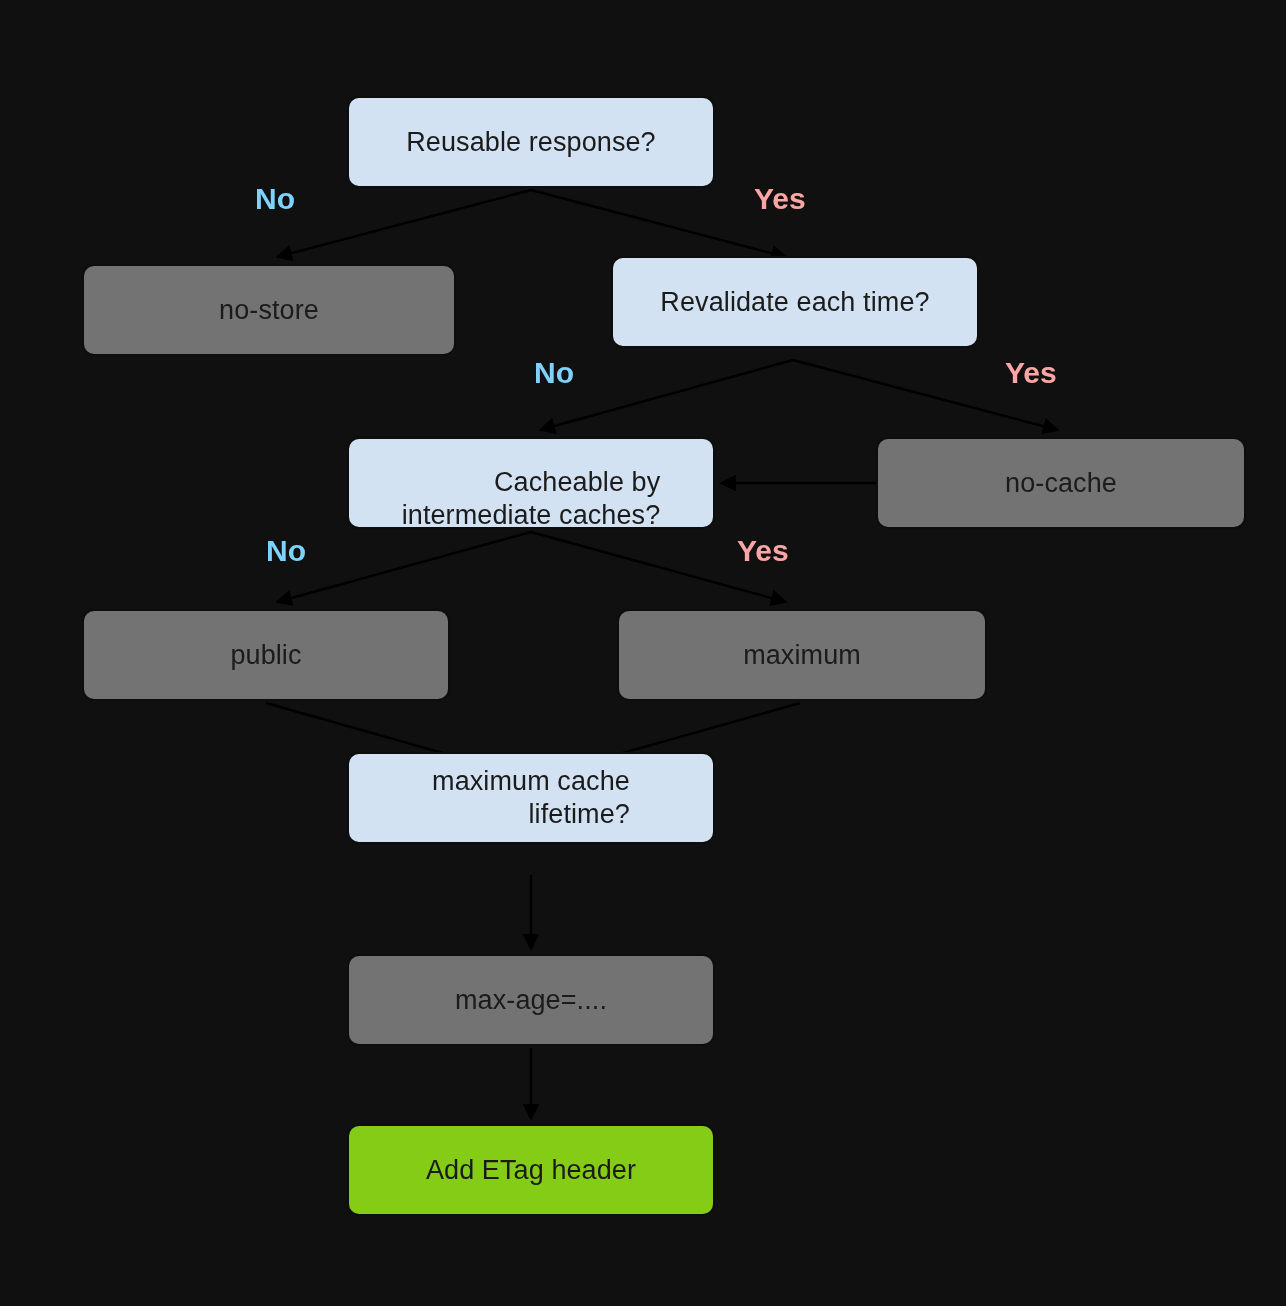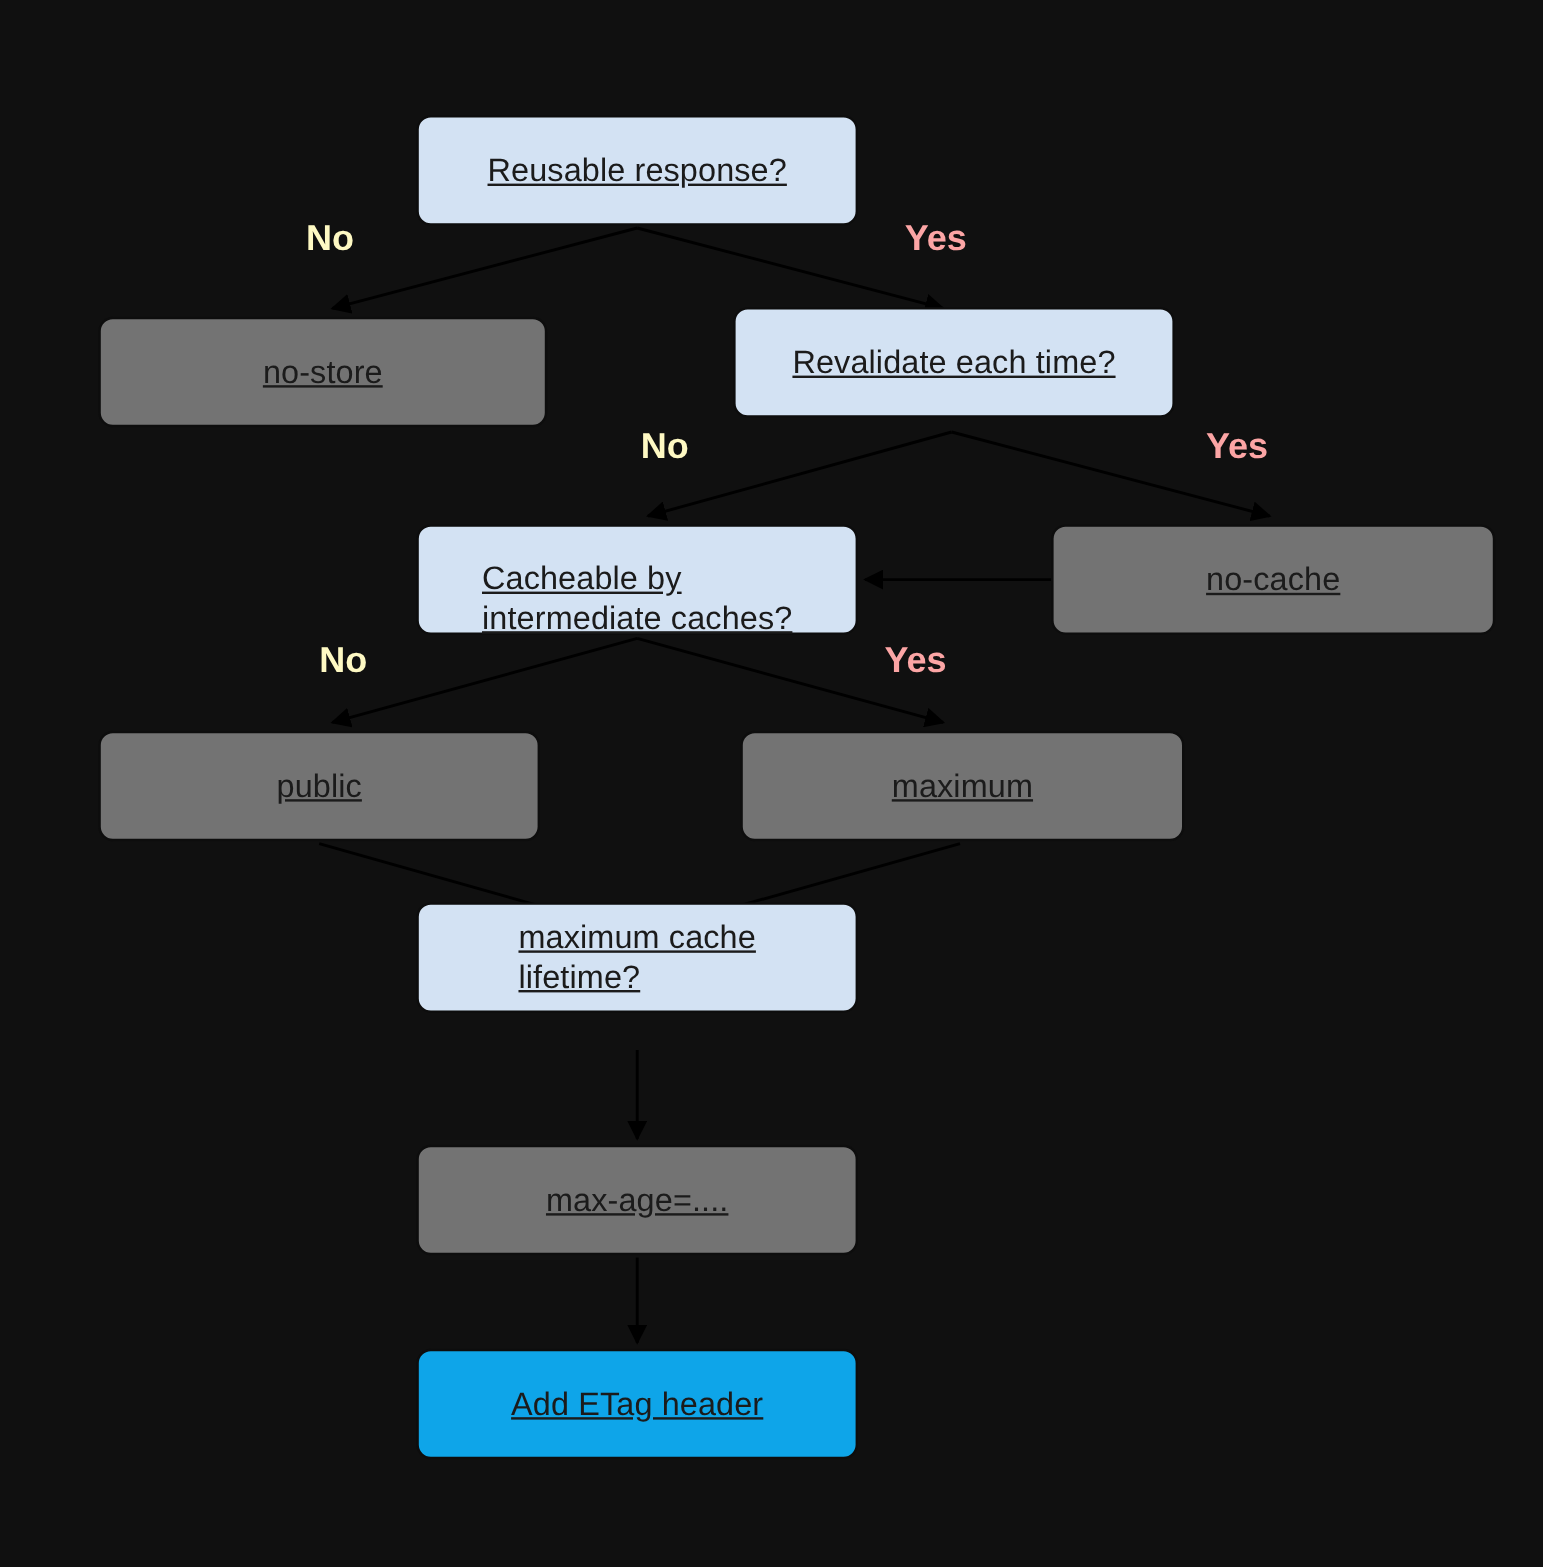--- a/index.html
+++ b/index.html
@@ -24,41 +24,40 @@
     pointer-events: none;
   }
   .node {
     position: absolute;
     box-sizing: border-box;
     border: 2px solid #0d0d0d;
     border-radius: 12px;
     display: flex;
     align-items: center;
     justify-content: center;
-    text-align: left;
+    text-align: right;
     color: #1b1b1b;
     font-size: 27px;
     line-height: 1.22;
     letter-spacing: 0.1px;
     padding: 4px 10px;
     z-index: 2;
-    text-decoration: underline;
   }
   .node.decision { background: #d3e2f3; }
   .node.action   { background: #737373; }
-  .node.final    { background: #0ea5e9; }
+  .node.final    { background: #84cc16; }
 
   .edge-label {
     position: absolute;
     font-size: 30px;
     font-weight: bold;
     z-index: 3;
     white-space: nowrap;
   }
-  .edge-label.no  { color: #fef9c3; }
+  .edge-label.no  { color: #7dd3fc; }
   .edge-label.yes { color: #fca5a5; }
 </style>
 </head>
 <body>
 
 <div id="canvas">
 
   <svg id="edges" viewBox="0 0 1286 1306" xmlns="http://www.w3.org/2000/svg">
     <defs>
       <marker id="arrow" viewBox="0 0 10 10" refX="9" refY="5" markerWidth="7" markerHeight="7" orient="auto-start-reverse">

